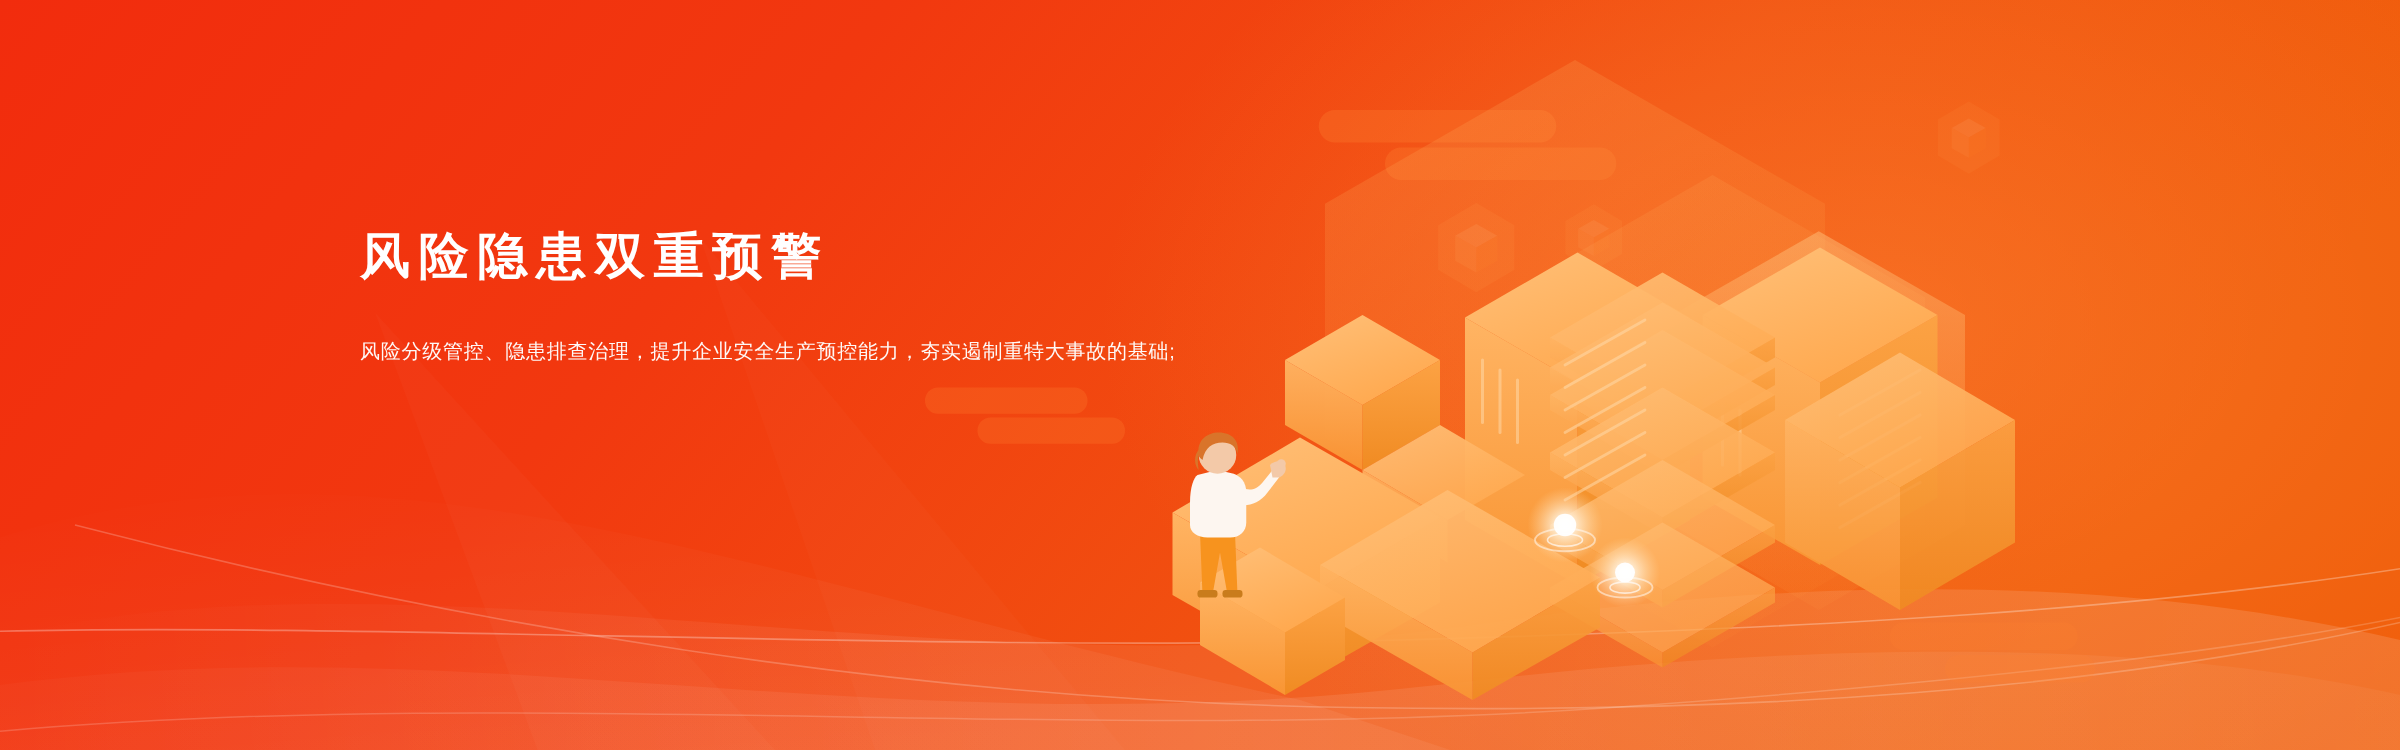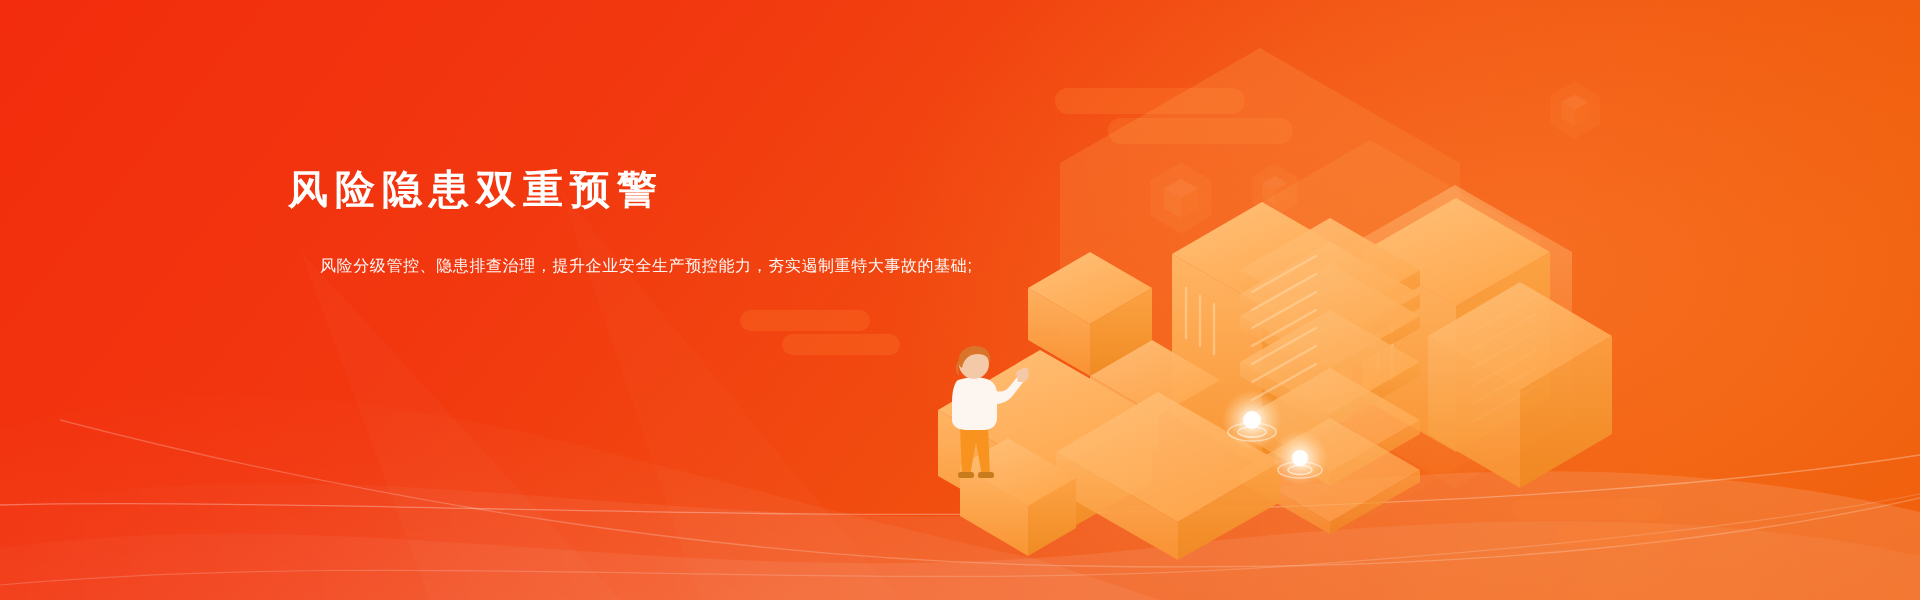--- a/index.html
+++ b/index.html
@@ -30,21 +30,21 @@
     position: absolute;
     inset: 0;
     pointer-events: none;
   }
   .bg-layer svg { display: block; width: 1920px; height: 600px; }
 
   
   .copy {
     position: absolute;
     left: 288px;
-    top: 164px;
+    top: 180px;
     width: 700px;
     z-index: 8;
   }
   .headline {
     margin: 0;
     color: #FFFFFF;
     font-size: 40px;
     font-weight: 700;
     letter-spacing: 7px;
     line-height: 1.25;
@@ -54,21 +54,21 @@
     margin: 0;
     padding-top: 36px;
     color: #FFFFFF;
     font-size: 16px;
     font-weight: 400;
     line-height: 32px;
     letter-spacing: 0.6px;
     white-space: nowrap;
     opacity: 0.97;
   }
-  .sub-line { display: block; margin-left: 32px; }
+  .sub-line { display: block; }
 
   
   .art {
     position: absolute;
     left: 900px;
     top: 20px;
     width: 720px;
     height: 560px;
     z-index: 5;
   }

